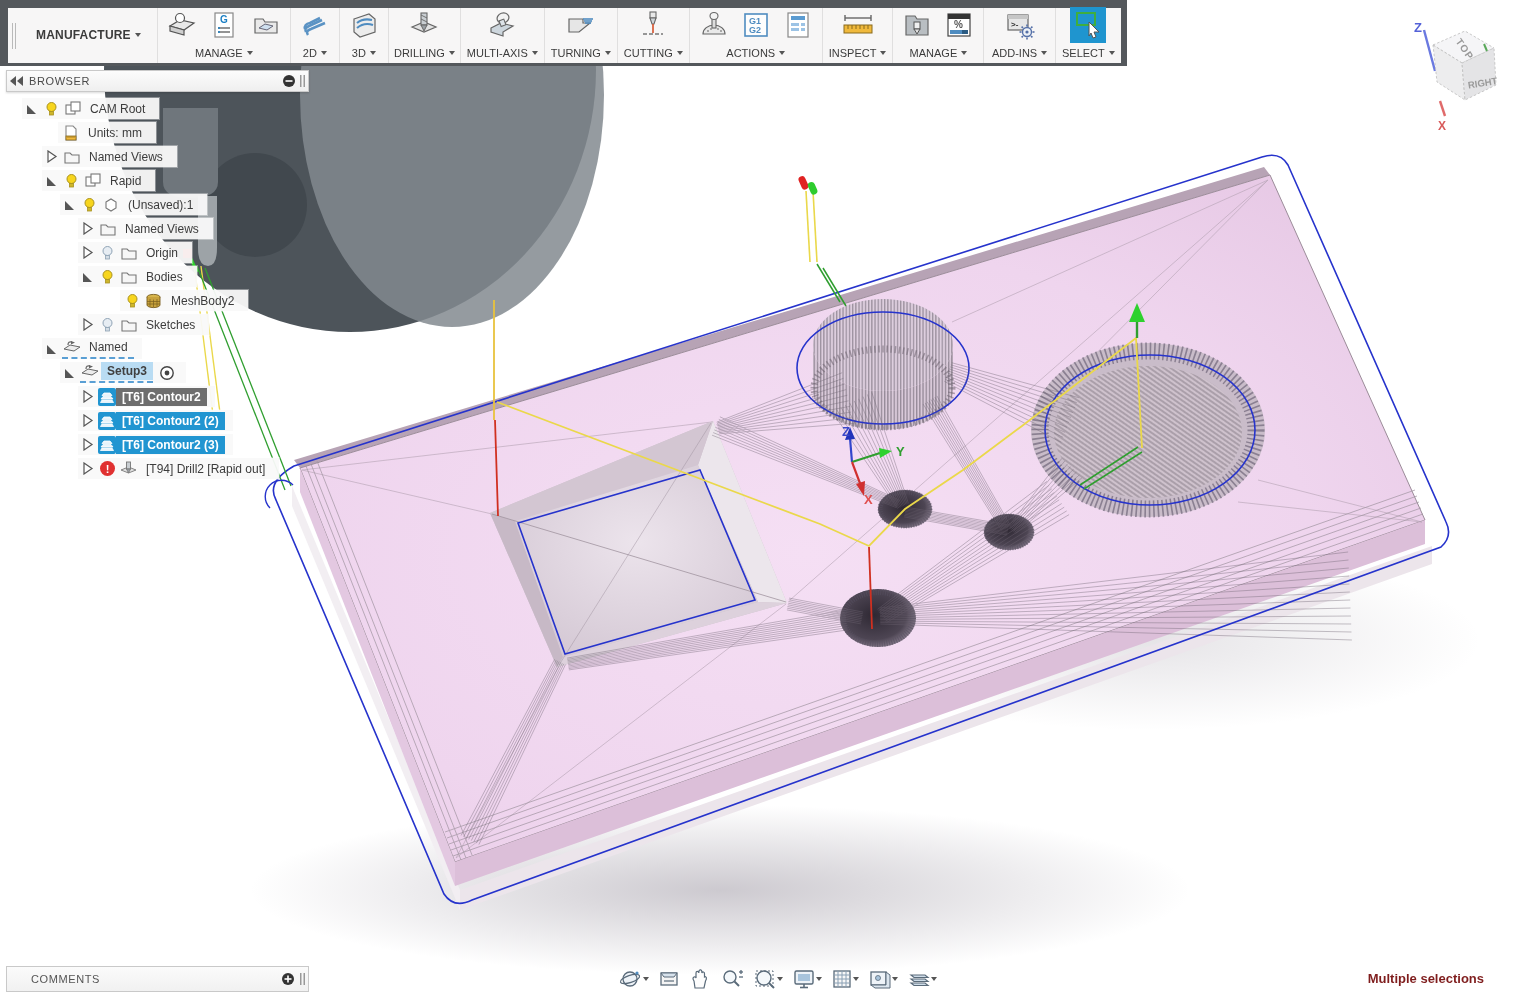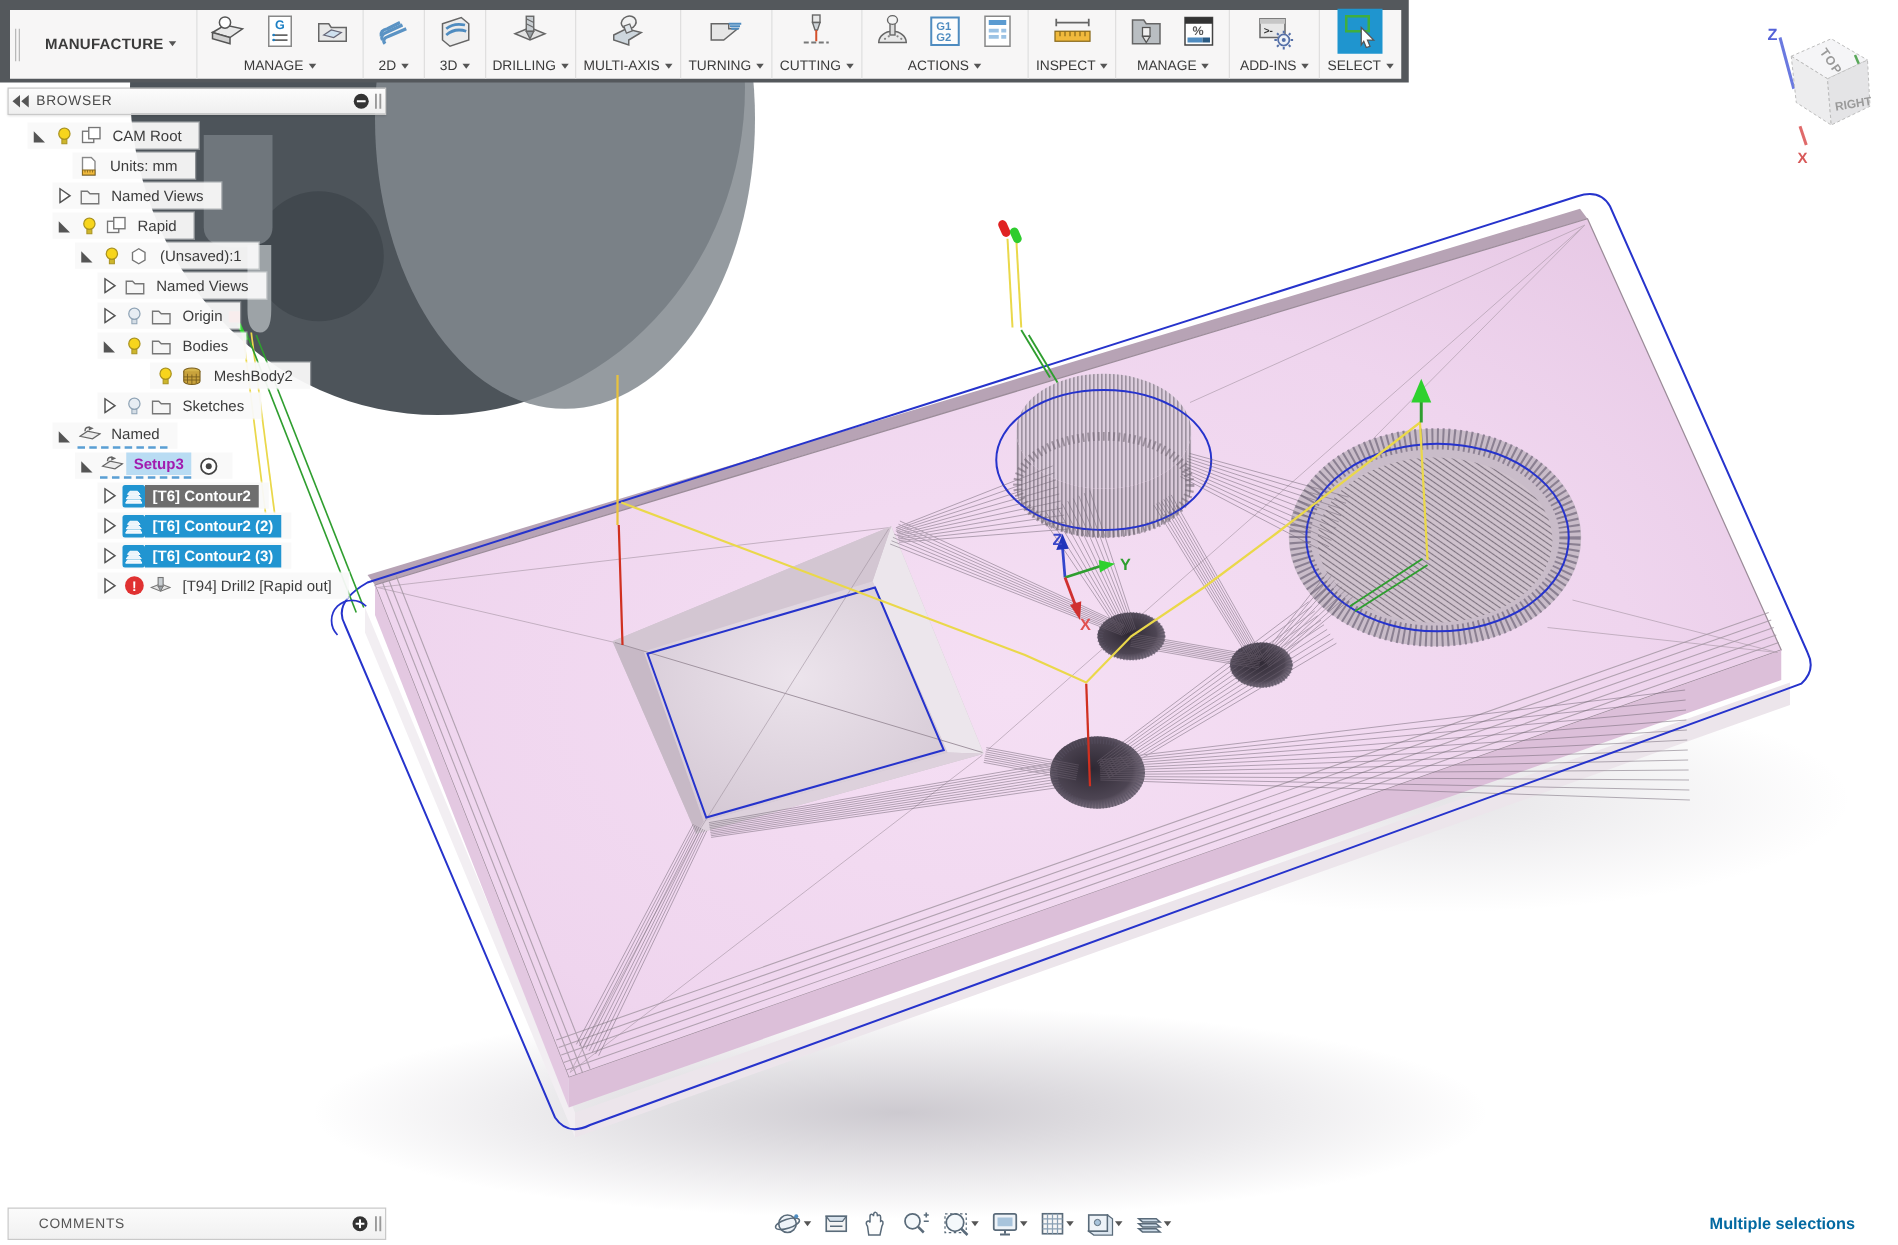--- a/index.html
+++ b/index.html
@@ -38,35 +38,35 @@
   .panel-head .title { flex:1; letter-spacing:.6px; }
   .tree { margin-top:6px; }
   .trow { display:flex; align-items:center; height:21px; margin-bottom:3px;
     width:max-content; background:rgba(249,249,249,.95); padding:0 8px 0 3px;
     font-size:12px; color:#3c3c3c; box-shadow:0 0 0 1px rgba(255,255,255,.35); }
   .texp { width:17px; height:15px; flex:none; display:flex; align-items:center; }
   .ticon { width:19px; height:18px; flex:none; display:flex; align-items:center; justify-content:center; margin-right:2px; }
   .tlabel { padding:2px 6px; white-space:nowrap; }
   .chip-gray { background:#6e6e6e; color:#fff; font-weight:bold; }
   .chip-blue { background:#2195d1; color:#fff; font-weight:bold; }
-  .chip-setup { background:#b9dcf3; color:#a21caf; font-weight:bold; }
+  .chip-setup { background:#b9dcf3; color:#404040; font-weight:bold; }
   .dashed-u { border-bottom:2px dashed #5a9fd4; padding-bottom:1px; display:flex; align-items:center; }
   .opicon { width:18px; height:18px; background:#2195d1; border-radius:2px;
     display:flex; align-items:center; justify-content:center; }
 
   
   #comments { position:absolute; left:6px; top:966px; width:303px; height:26px;
     background:linear-gradient(#fbfbfb,#f1f1f1); border:1px solid #c9c9c9;
     display:flex; align-items:center; z-index:15; font-size:11px; color:#555; }
   #comments .title { flex:1; padding-left:24px; letter-spacing:.6px; }
   #navbar { position:absolute; left:616px; top:964px; height:30px; display:flex;
     align-items:center; gap:3px; z-index:15; }
   .nav-btn { display:flex; align-items:center; padding:2px 3px; border-radius:2px; }
   #status { position:absolute; right:34px; top:971px; font-size:13px; font-weight:bold;
-    color:#0369a1; z-index:15; }
+    color:#7f1d1d; z-index:15; }
 
   svg text { font-family:"Liberation Sans", sans-serif; }
   .vc-label { fill:#9a9a9a; font-weight:bold; }
 </style>
 </head>
 <body>
 <div id="stage">
 
 <svg id="scene" width="1518" height="996" viewBox="0 0 1518 996">
   <defs>

